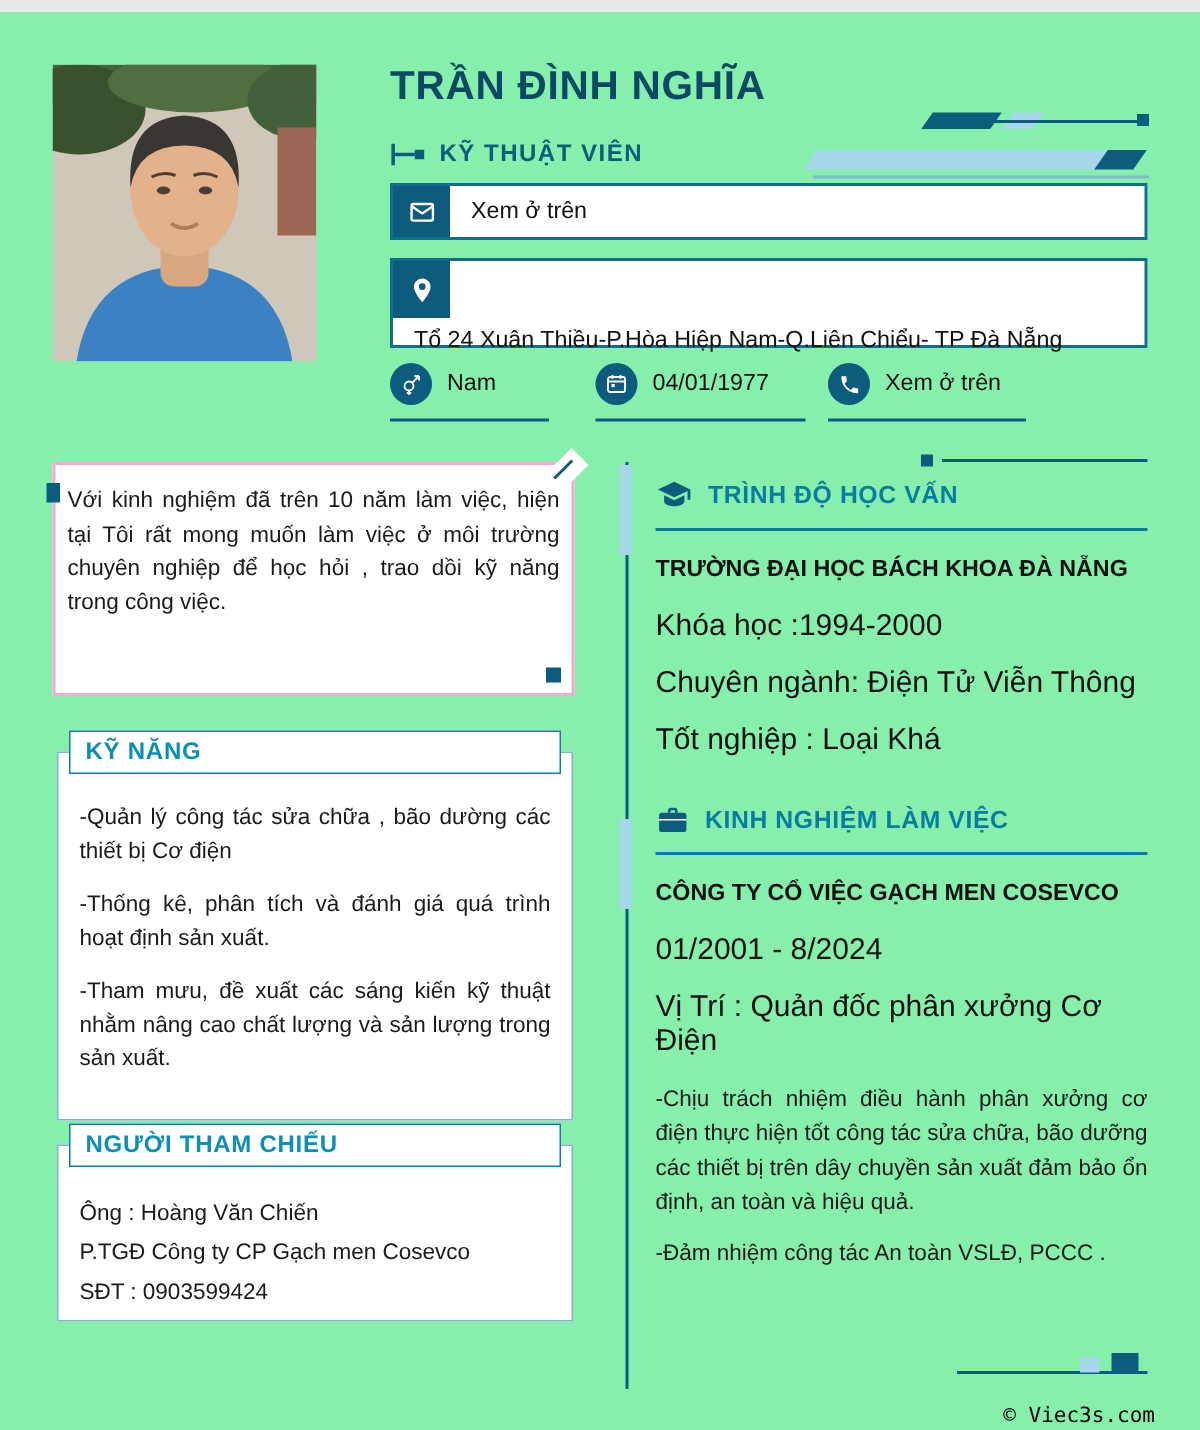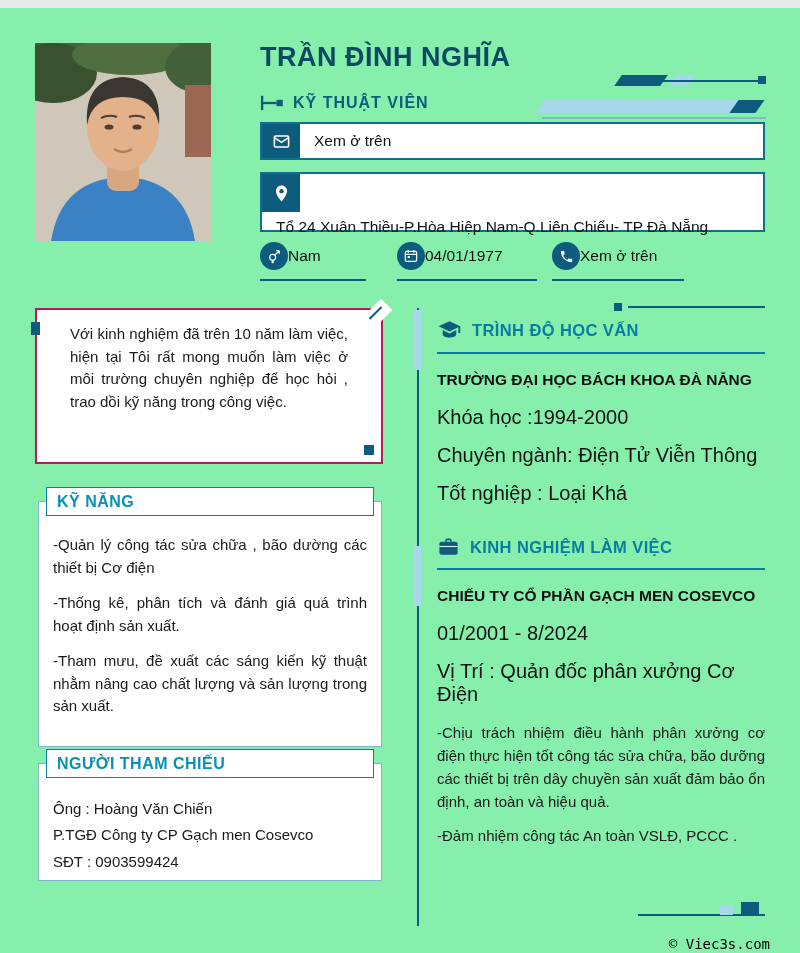--- a/index.html
+++ b/index.html
@@ -27,33 +27,33 @@
 
   .contact-box {
     position:absolute; left:260px; width:505px; border:2px solid #126e91;
     display:flex; align-items:stretch; background:#fff;
   }
   .contact-box.email { top:114px; height:38px; }
   .contact-box.addr  { top:164px; height:60px;flex-direction:column; }
   .cb-icon { width:38px; background:#0d5c7d; display:flex; align-items:center; justify-content:center; flex:0 0 38px; }
   .cb-text { display:flex; align-items:center; padding:4px 14px; font-size:15.5px; color:#111; line-height:1.45; }
 
-  .mini-row { position:absolute; top:234px; display:flex; align-items:center; 
+  .mini-row { position:absolute; top:234px; display:flex; align-items:center; gap:10px;
               border-bottom:2px solid #0d5c7d; padding-bottom:9px; }
   .mini-row .circle { width:28px; height:28px; border-radius:50%; background:#0d5c7d;
               display:flex; align-items:center; justify-content:center; flex:0 0 28px; }
   .mini-row .lbl { font-size:15.5px; color:#111; }
   #mini-gender { left:260px; width:106px; }
   #mini-dob    { left:397px; width:140px; }
   #mini-phone  { left:552px; width:132px; }
 
   
   .intro-box {
     position:absolute; left:35px; top:300px; width:348px; height:156px;
-    border:2px solid #be185d; padding:13px 33px; font-size:15px; line-height:1.5;
+    border:2px solid #f9a8d4; padding:13px 8px; font-size:15px; line-height:1.5;
     text-align:justify; color:#1a1a1a; background:#fff;
   }
   .intro-box .sq-tl { position:absolute; left:-6px; top:12px; width:9px; height:13px; background:#0d5c7d; }
   .intro-box .sq-br { position:absolute; right:7px; bottom:7px; width:10px; height:10px; background:#0d5c7d; }
   .intro-box .cut-tr { position:absolute; right:-8px; top:-8px; width:16px; height:16px; background:#fff; transform:rotate(45deg); }
   .intro-box .cut-tr-line { position:absolute; right:-3px; top:2px; width:17px; height:2px; background:#0d5c7d; transform:rotate(-45deg); }
 
   .sec-head {
     position:absolute; left:46px; width:328px; height:29px; background:#fff;
     border:1px solid #0d7fa6; display:flex; align-items:center; padding-left:10px;
@@ -238,21 +238,21 @@
     <div class="r-head">
       <svg viewBox="0 0 24 24" width="23" height="23">
         <path d="M9.5 6V5a1.5 1.5 0 0 1 1.5-1.5h2A1.5 1.5 0 0 1 14.5 5v1" fill="none" stroke="#0d5c7d" stroke-width="1.8"></path>
         <rect x="2.5" y="6" width="19" height="13.5" rx="2" fill="#0d5c7d"></rect>
         <path d="M2.5 11h19" stroke="#ffffff" stroke-width="1"></path>
       </svg>
       <span class="txt">KINH NGHIỆM LÀM VIỆC</span>
     </div>
     <div class="r-underline"></div>
 
-    <div class="r-strong">CHIẾU TY CỔ PHẦN GẠCH MEN COSEVCO</div>
+    <div class="r-strong">CÔNG TY CỔ VIỆC GẠCH MEN COSEVCO</div>
     <div class="r-line">01/2001 - 8/2024</div>
     <div class="r-line">Vị Trí : Quản đốc phân xưởng Cơ Điện</div>
     <p class="r-para">-Chịu trách nhiệm điều hành phân xưởng cơ điện thực hiện tốt công tác sửa chữa, bão dưỡng các thiết bị trên dây chuyền sản xuất đảm bảo ổn định, an toàn và hiệu quả.</p>
     <p class="r-para">-Đảm nhiệm công tác An toàn VSLĐ, PCCC .</p>
   </div>
 
   <div class="footer">© Viec3s.com</div>
 
 </div>
 

